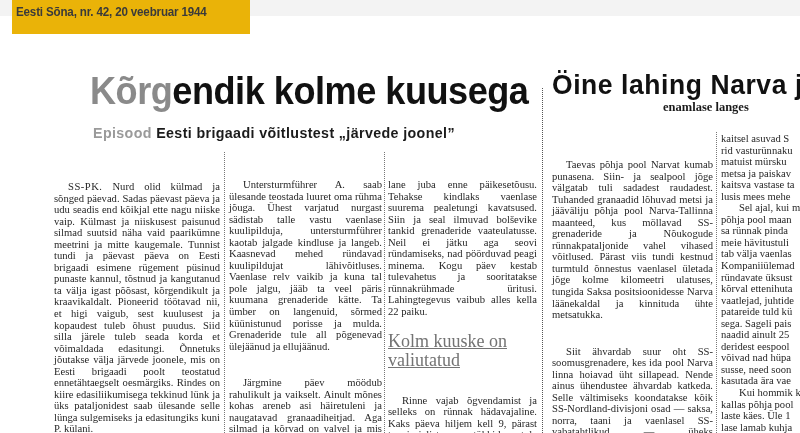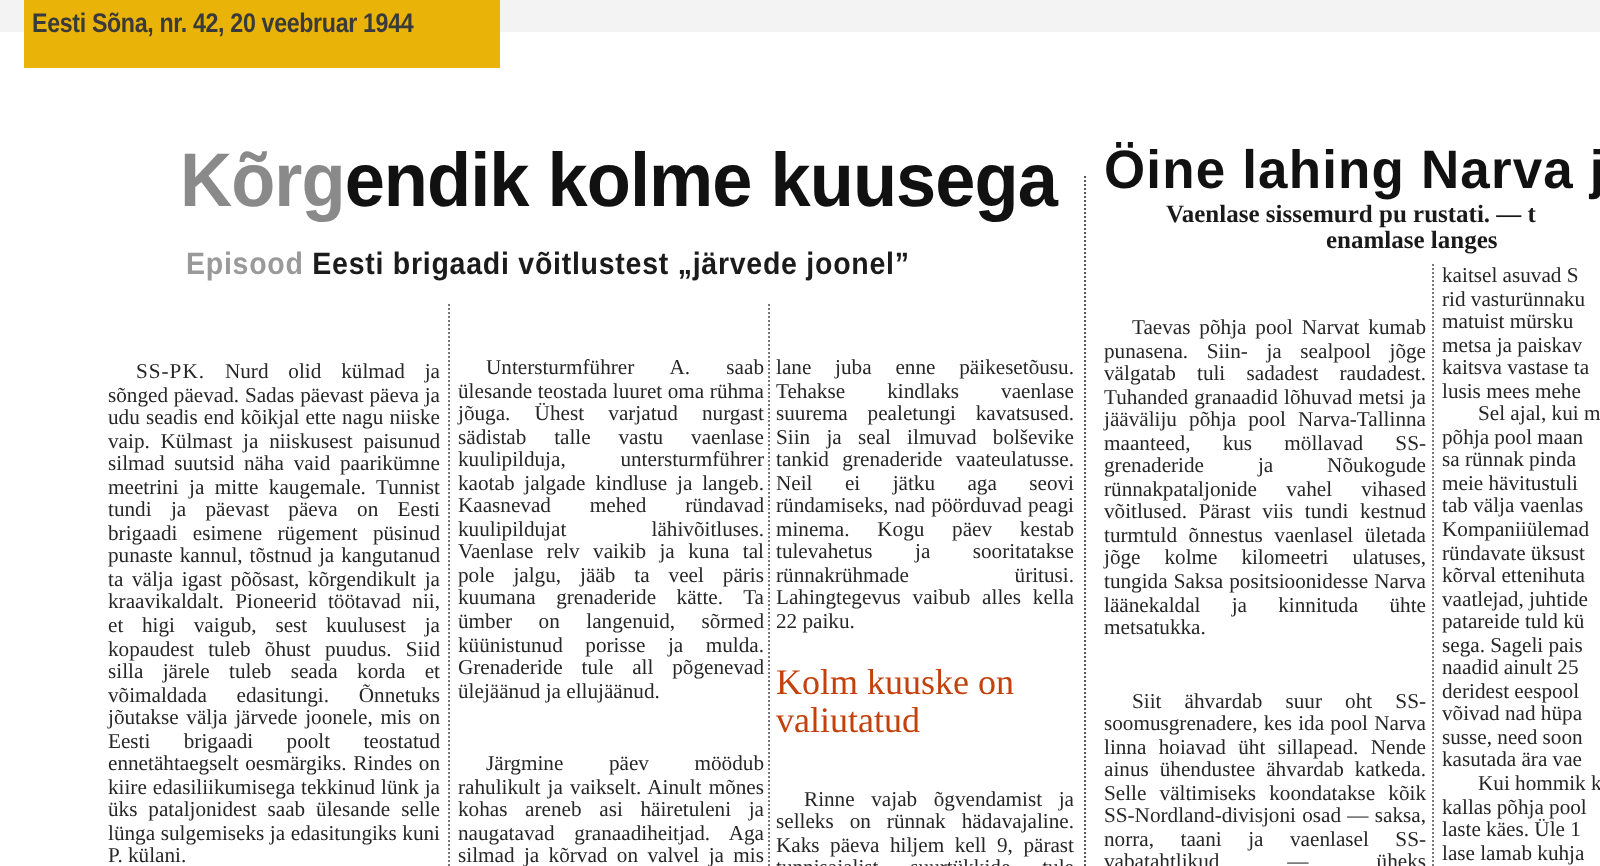--- a/index.html
+++ b/index.html
@@ -48,21 +48,21 @@
   .col-3 { left: 388px; top: 154px; width: 149px; }
 
   .rule-v { position: absolute; width: 1px; background: #9a9a9a; }
   .rule-1 { left: 224px; top: 152px; height: 281px; border-left: 1px dotted #777; background: transparent; }
   .rule-2 { left: 384px; top: 152px; height: 281px; border-left: 1px dotted #777; background: transparent; }
   .rule-3 { left: 542px; top: 88px; height: 345px; border-left: 1px dotted #555; background: transparent; }
   .rule-4 { left: 716px; top: 132px; height: 301px; border-left: 1px dotted #777; background: transparent; }
 
   .section-head {
     font-size: 18px; line-height: 19px; margin: 14px 0 10px 0; text-align: left;
-    color: #c2410c; text-indent: 0;
+    color: #737373; text-indent: 0; text-decoration: underline;
   }
 
   .headline-2 {
     position: absolute; left: 552px; top: 70px; white-space: nowrap;
     font-family: "Liberation Sans", sans-serif; font-weight: bold;
     font-size: 27px; color: #111; letter-spacing: 0.6px;
     transform: scaleX(0.98); transform-origin: left top;
   }
   .subhead-2 {
     position: absolute; left: 583px; top: 101px; width: 260px; white-space: nowrap;
@@ -109,21 +109,20 @@
     <p>Rinne vajab õgvendamist ja selleks on rünnak hädavajaline. Kaks päeva hiljem kell 9, pärast tunnisajalist suurtükkide tule ettevalmistust asutakse rünnakule. See tuleb raske, kuid mis oli vaja see vallutati ja viidi täide. Punane pidas kinni oma positsioone meeleheitliku visadusega, vastas kõigi relvaliikide torudest ning lahing voogas siia ja sinna.</p>
 
   </div>
 </div>
 
 <div class="rule-v rule-3"></div>
 
 <div>
   <div class="headline-2">Öine lahing Narva jõe</div>
   <div class="subhead-2">
-    <span>Vaenlase sissemurd pu rustati. — t</span>
     <span class="line2">enamlase langes</span>
   </div>
 
   <div class="col col-4">
     <p>Taevas põhja pool Narvat kumab punasena. Siin- ja sealpool jõge välgatab tuli sadadest raudadest. Tuhanded granaadid lõhuvad metsi ja jääväliju põhja pool Narva-Tallinna maanteed, kus möllavad SS-grenaderide ja Nõukogude rünnakpataljonide vahel vihased võitlused. Pärast viis tundi kestnud turmtuld õnnestus vaenlasel ületada jõge kolme kilomeetri ulatuses, tungida Saksa positsioonidesse Narva läänekaldal ja kinnituda ühte metsatukka.</p>
     <p>Siit ähvardab suur oht SS-soomusgrenadere, kes ida pool Narva linna hoiavad üht sillapead. Nende ainus ühendustee ähvardab katkeda. Selle vältimiseks koondatakse kõik SS-Nordland-divisjoni osad — saksa, norra, taani ja vaenlasel SS-vabatahtlikud — üheks võitlusgrupiks.</p>
     <p>SS-võitlusgrupi ülesanne on hulljulge. Ta peab ilma tankide ja rünnaksuurtükkide toetuseta öise rünnakuga paiskama tagasi ja hävitama viiekordselt ülekaaluka vastase. Üksainus relv antakse jalaväele abiks: suurtükiväği. Ainuüksi tema suudab takistada vaenlase järelevedu üle Narva jõe jää, tekitada oma hävitustulega vaenlase rünnakvägedele kaotusi. Tema tund</p>
   </div>
   <div class="rule-v rule-4"></div>
 

